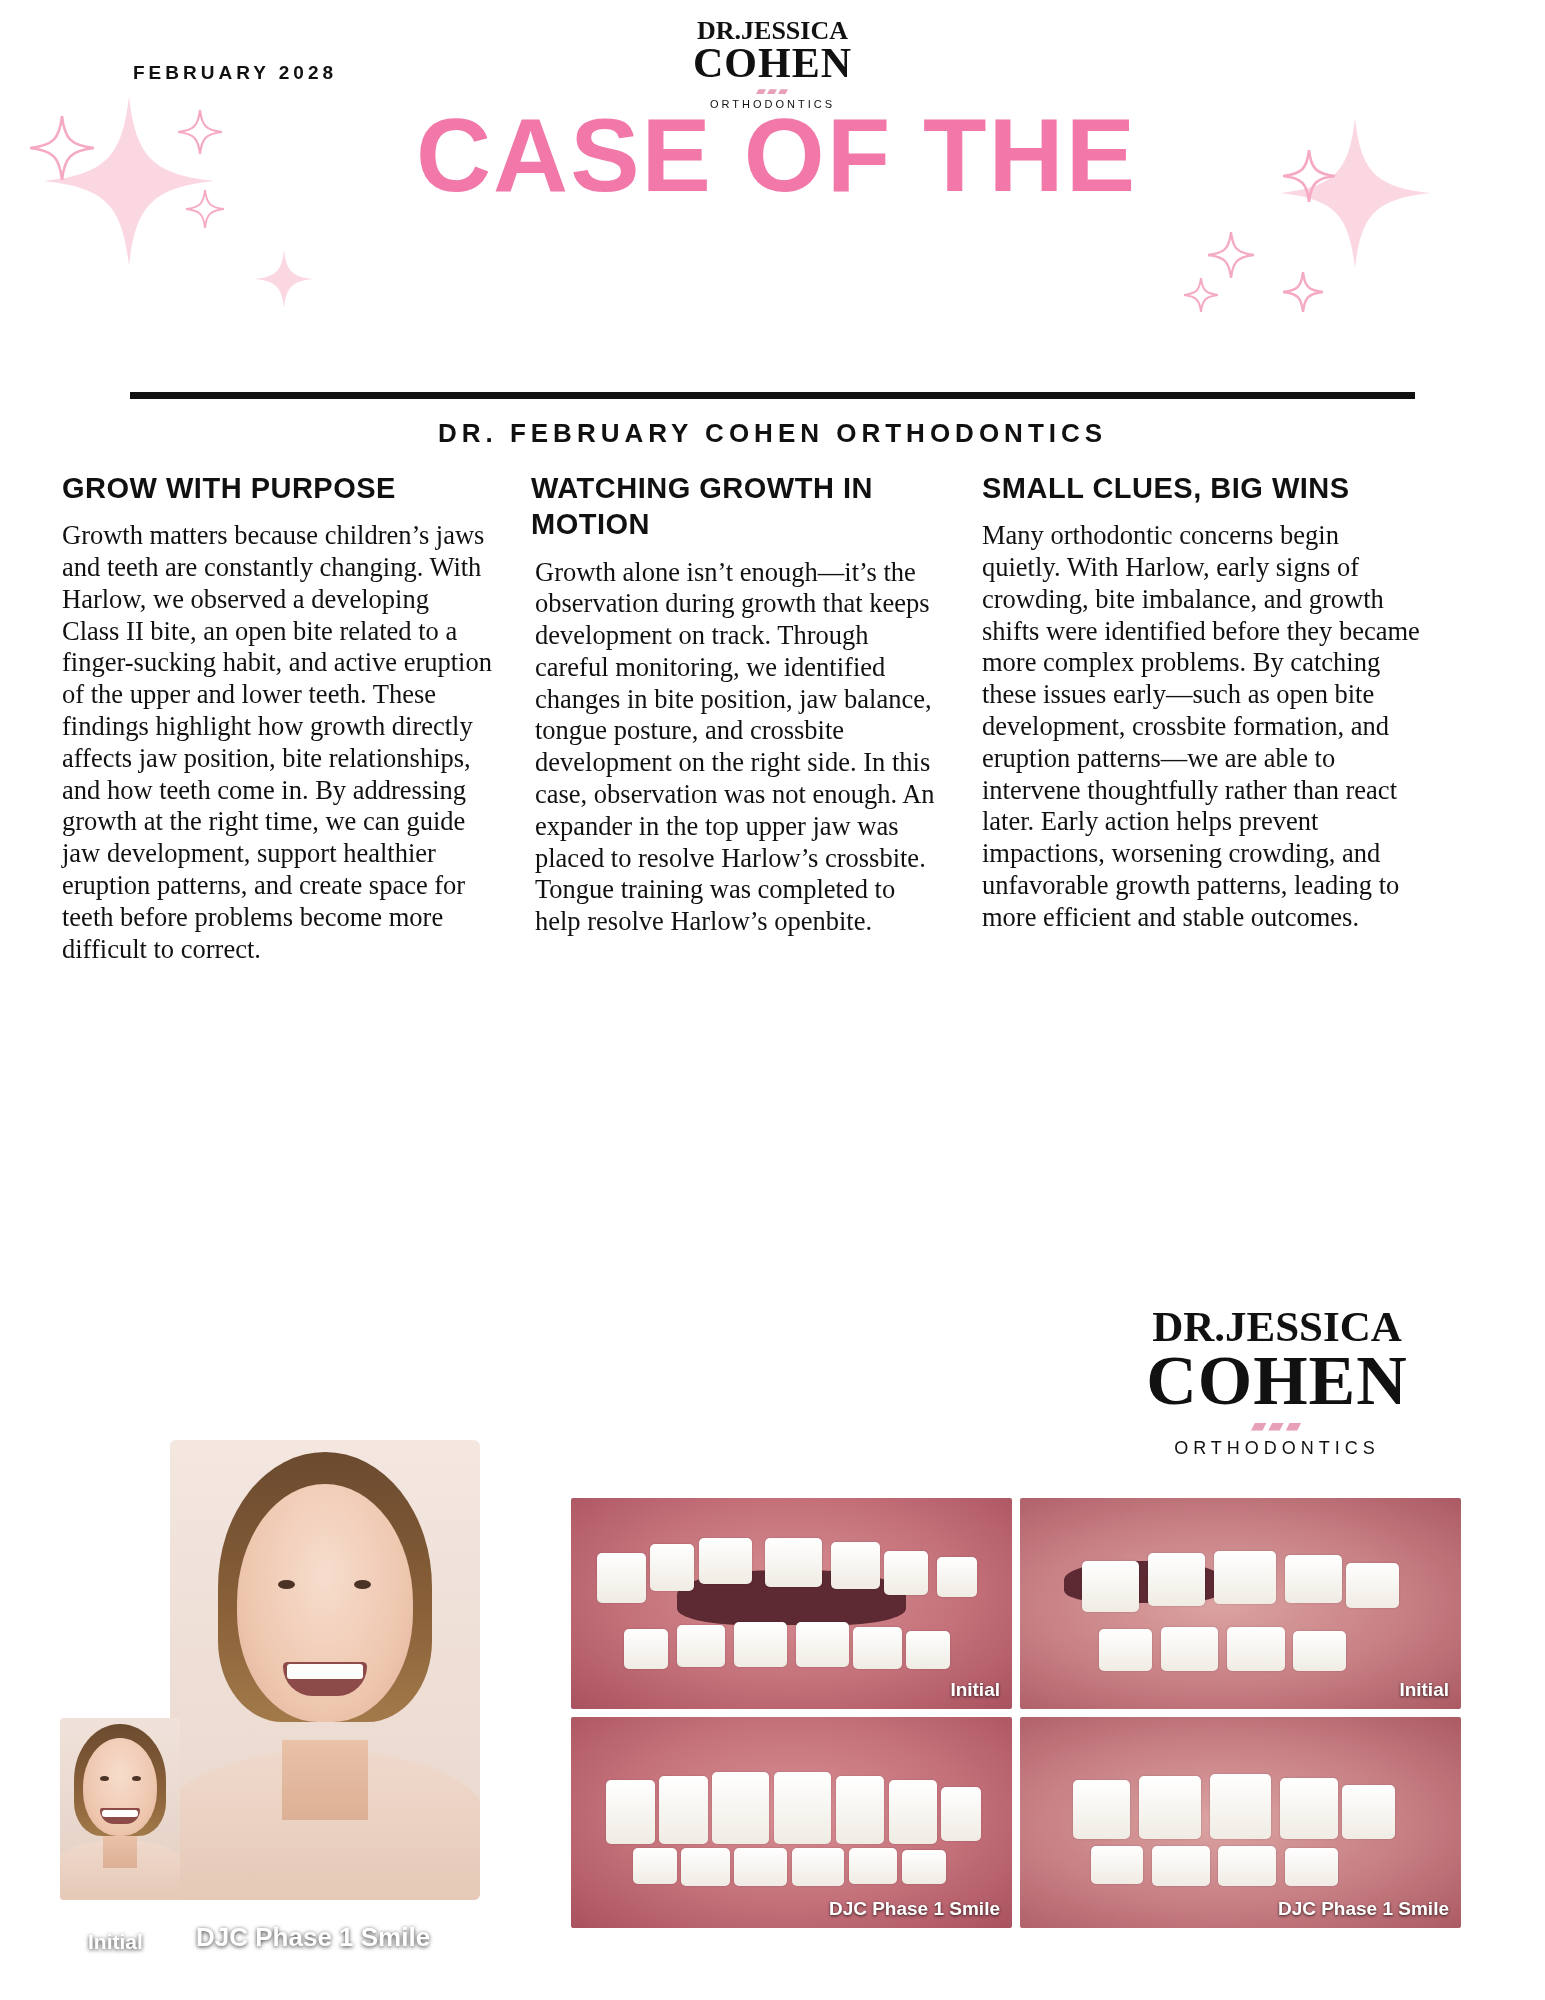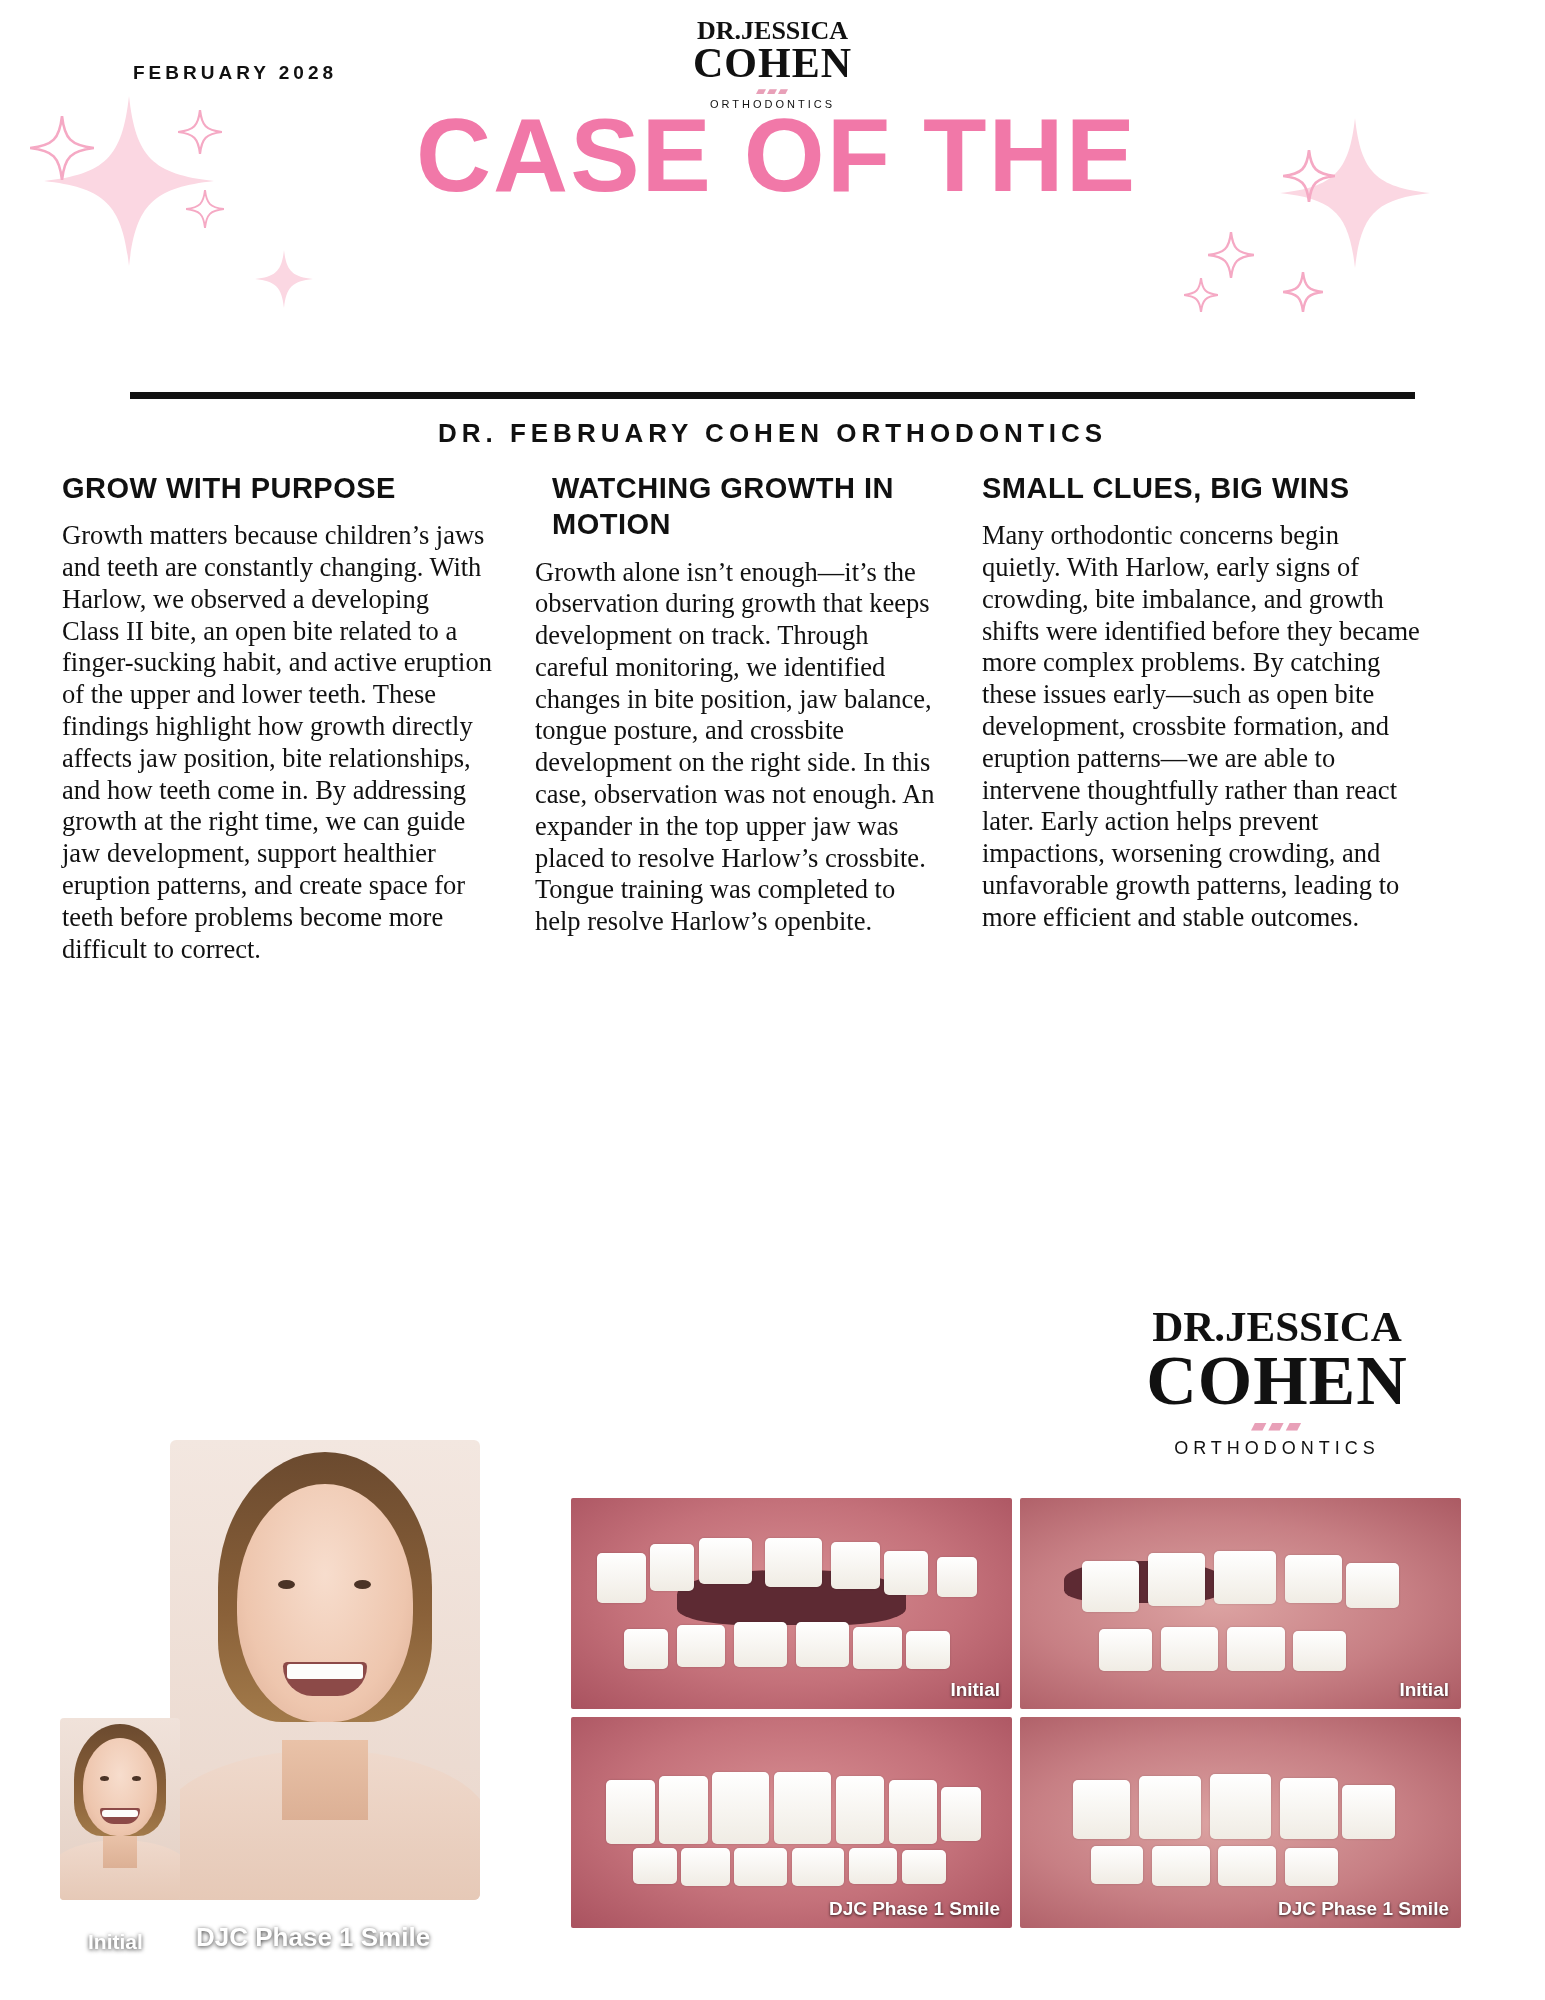--- a/index.html
+++ b/index.html
@@ -126,21 +126,21 @@
   .col h2 {
     font-family: "Liberation Sans", sans-serif;
     font-weight: bold;
     font-size: 29px;
     line-height: 1.25;
     letter-spacing: 0.5px;
     color: #111;
     text-transform: uppercase;
     margin-bottom: 14px;
   }
-  .col2 h2 { margin-left: 25px; }
+  .col2 h2 { margin-left: 4px; }
   .col p {
     font-family: "Liberation Serif", serif;
     font-size: 26.5px;
     line-height: 1.20;
     color: #111;
   }
   .col2 p { margin-left: 8px; }
 
   
   .corner-logo {

